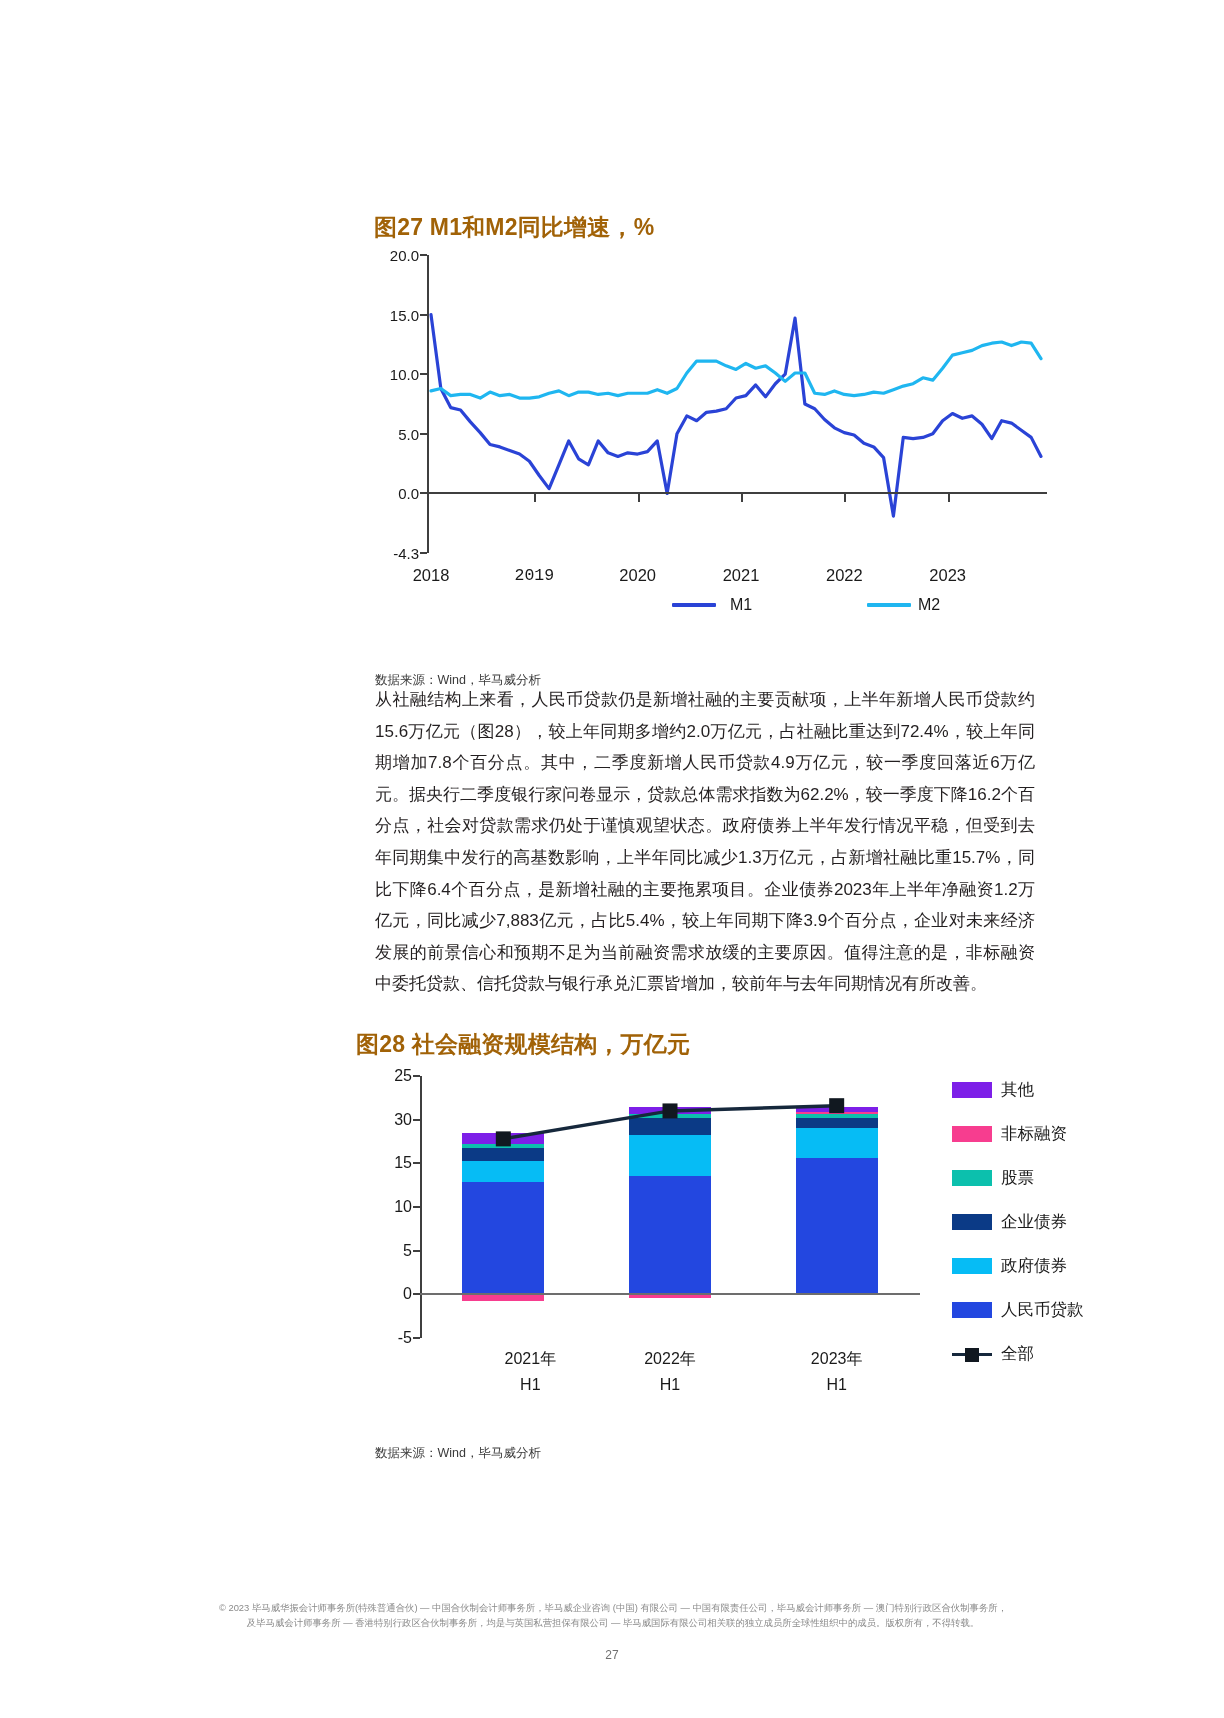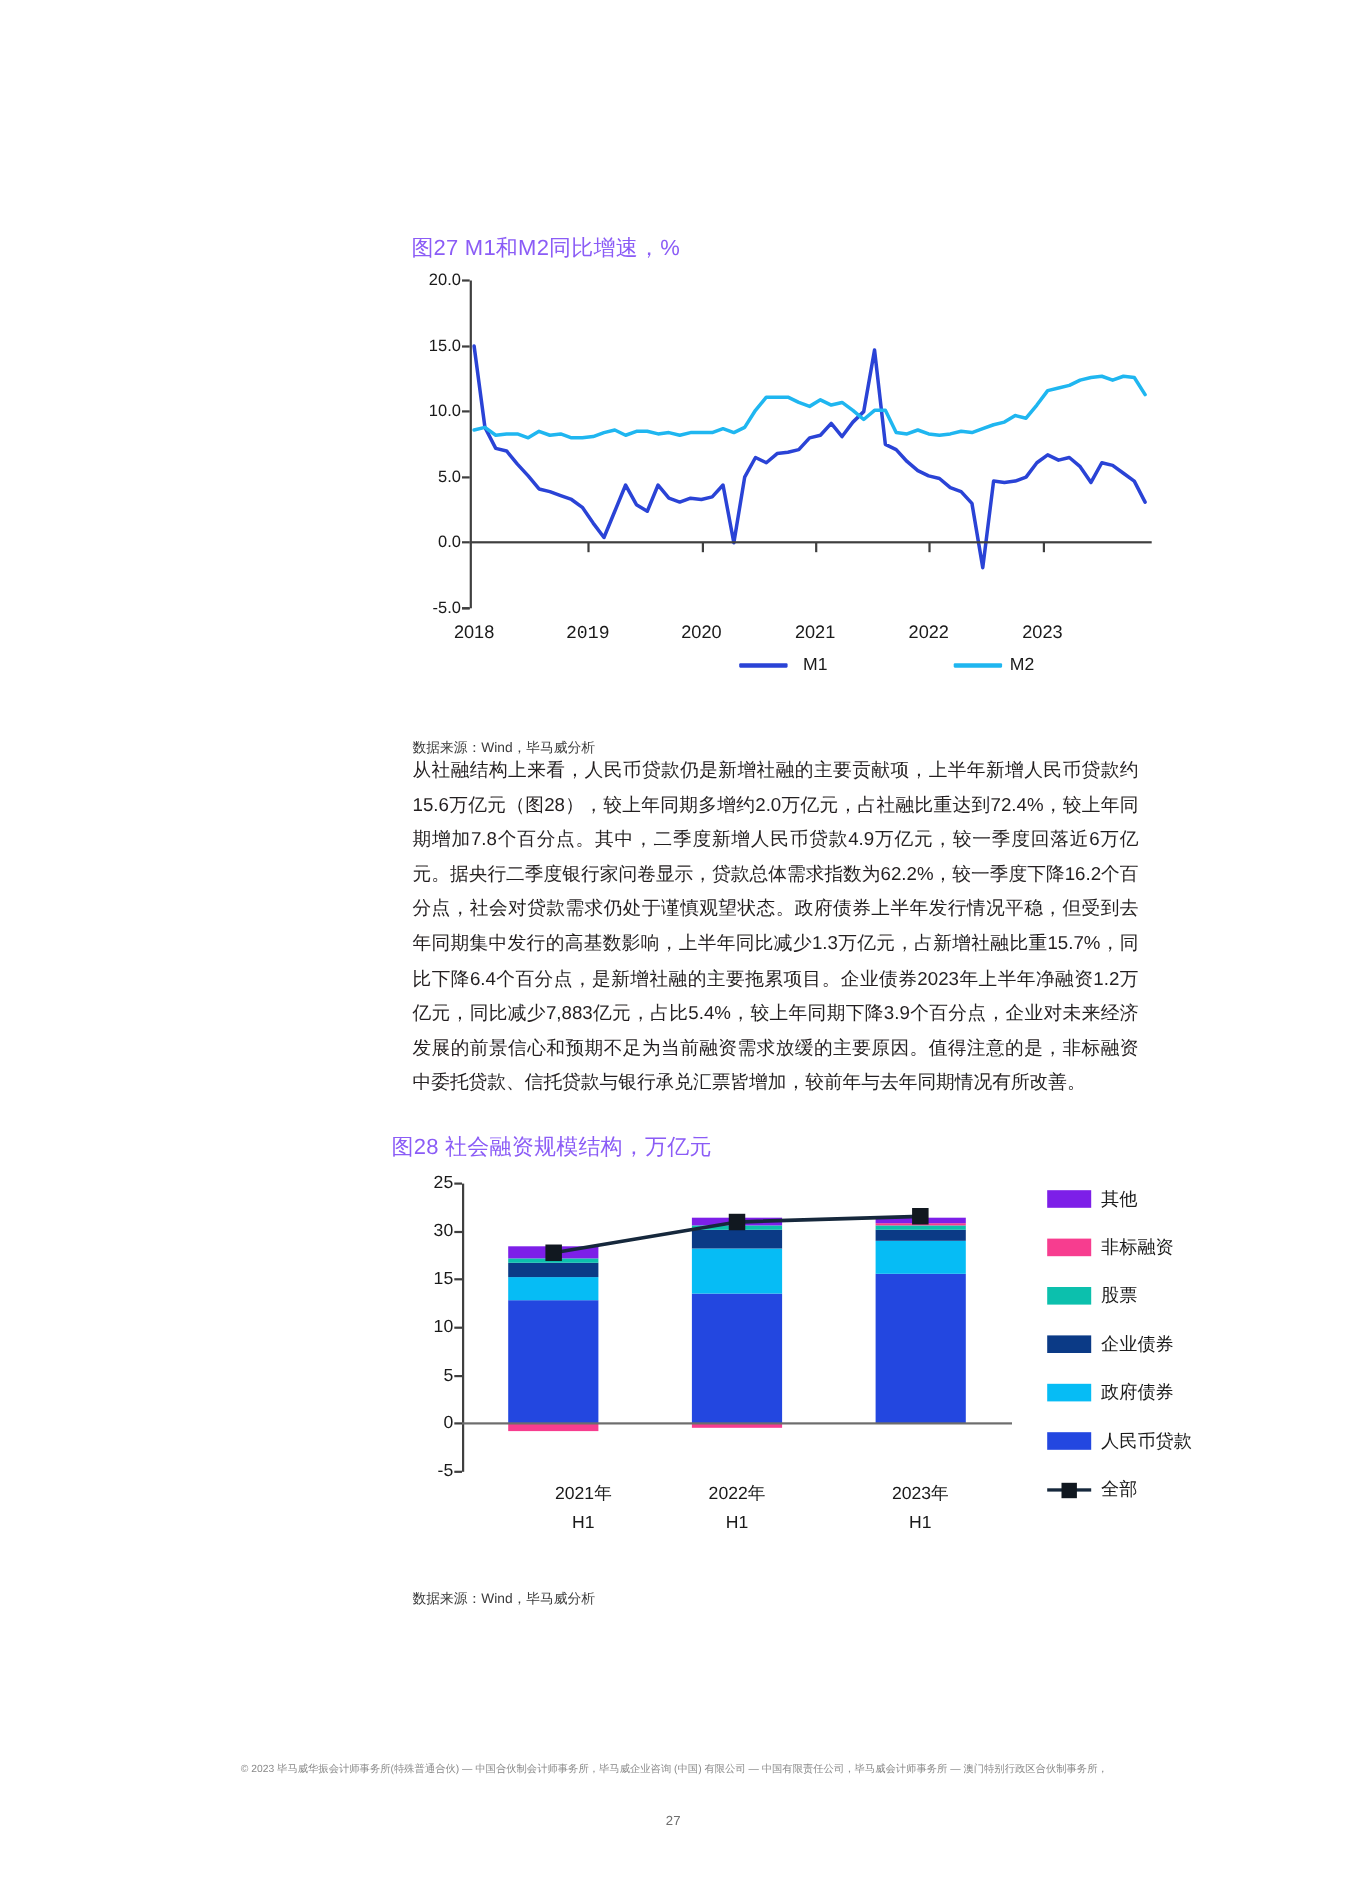--- a/index.html
+++ b/index.html
@@ -10,23 +10,23 @@
     font-family:"Liberation Sans","DejaVu Sans",sans-serif;
     color:#231f20;
     position:relative;
     overflow:hidden;
   }
   .page { position:absolute; inset:0; }
 
   
   .fig-title {
     position:absolute;
-    font-size:20px;
-    font-weight:normal;
-    color:#8b5cf6;
+    font-size:23px;
+    font-weight:bold;
+    color:#a16207;
     letter-spacing:.2px;
     white-space:nowrap;
   }
   .src-note {
     position:absolute;
     font-size:12.5px;
     color:#3a3a3a;
     white-space:nowrap;
   }
 
@@ -109,21 +109,21 @@
           <div class="ylabel27" style="top: 0px;">20.0</div>
           <div class="ytick-mark" style="top: 58.6px;"></div>
           <div class="ylabel27" style="top: 59.6px;">15.0</div>
           <div class="ytick-mark" style="top: 118.2px;"></div>
           <div class="ylabel27" style="top: 119.2px;">10.0</div>
           <div class="ytick-mark" style="top: 177.8px;"></div>
           <div class="ylabel27" style="top: 178.8px;">5.0</div>
           <div class="ytick-mark" style="top: 237.4px;"></div>
           <div class="ylabel27" style="top: 238.4px;">0.0</div>
           <div class="ytick-mark" style="top: 297px;"></div>
-          <div class="ylabel27" style="top: 298px;">-5.0</div>
+          <div class="ylabel27" style="top: 298px;">-4.3</div>
           <div class="ytick-mark" style="top: 297px;"></div>
         </div>
       <div id="f27-xticks">
           <div class="xtick-mark27" style="left: 107.333px; top: 238.4px;"></div>
           <div class="xtick-mark27" style="left: 210.667px; top: 238.4px;"></div>
           <div class="xtick-mark27" style="left: 314px; top: 238.4px;"></div>
           <div class="xtick-mark27" style="left: 417.333px; top: 238.4px;"></div>
           <div class="xtick-mark27" style="left: 520.667px; top: 238.4px;"></div>
         </div>
       <svg id="f27-svg" width="620" height="298" viewBox="0 0 620 298">
@@ -254,16 +254,17 @@
           <div class="lg28-line"></div>
           <span class="lg28-text">全部</span>
         </div>
       </div>
   </div>
 
   <div class="src-note" style="left:375px; top:1445px;">数据来源：Wind，毕马威分析</div>
 
   <div id="footer">
     <div>© 2023 毕马威华振会计师事务所(特殊普通合伙) — 中国合伙制会计师事务所，毕马威企业咨询 (中国) 有限公司 — 中国有限责任公司，毕马威会计师事务所 — 澳门特别行政区合伙制事务所，</div>
+    <div>及毕马威会计师事务所 — 香港特别行政区合伙制事务所，均是与英国私营担保有限公司 — 毕马威国际有限公司相关联的独立成员所全球性组织中的成员。版权所有，不得转载。</div>
   </div>
   <div id="pagenum">27</div>
 
 </div>
 
 </body></html>

